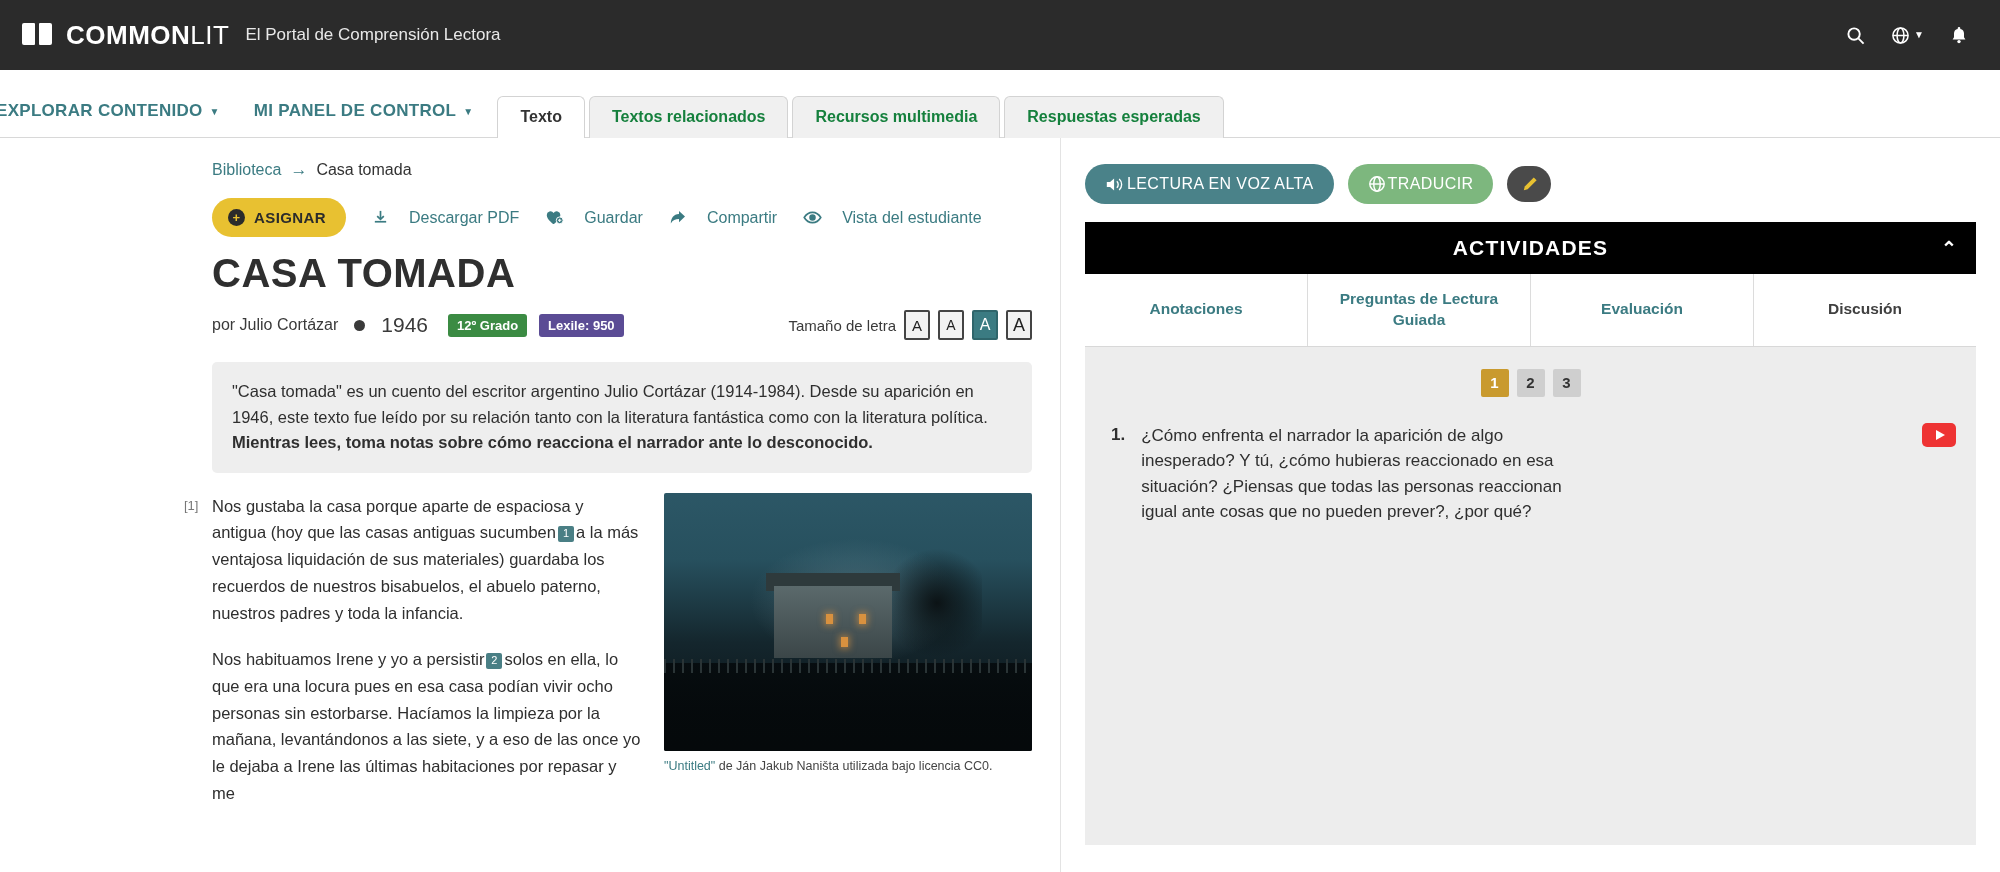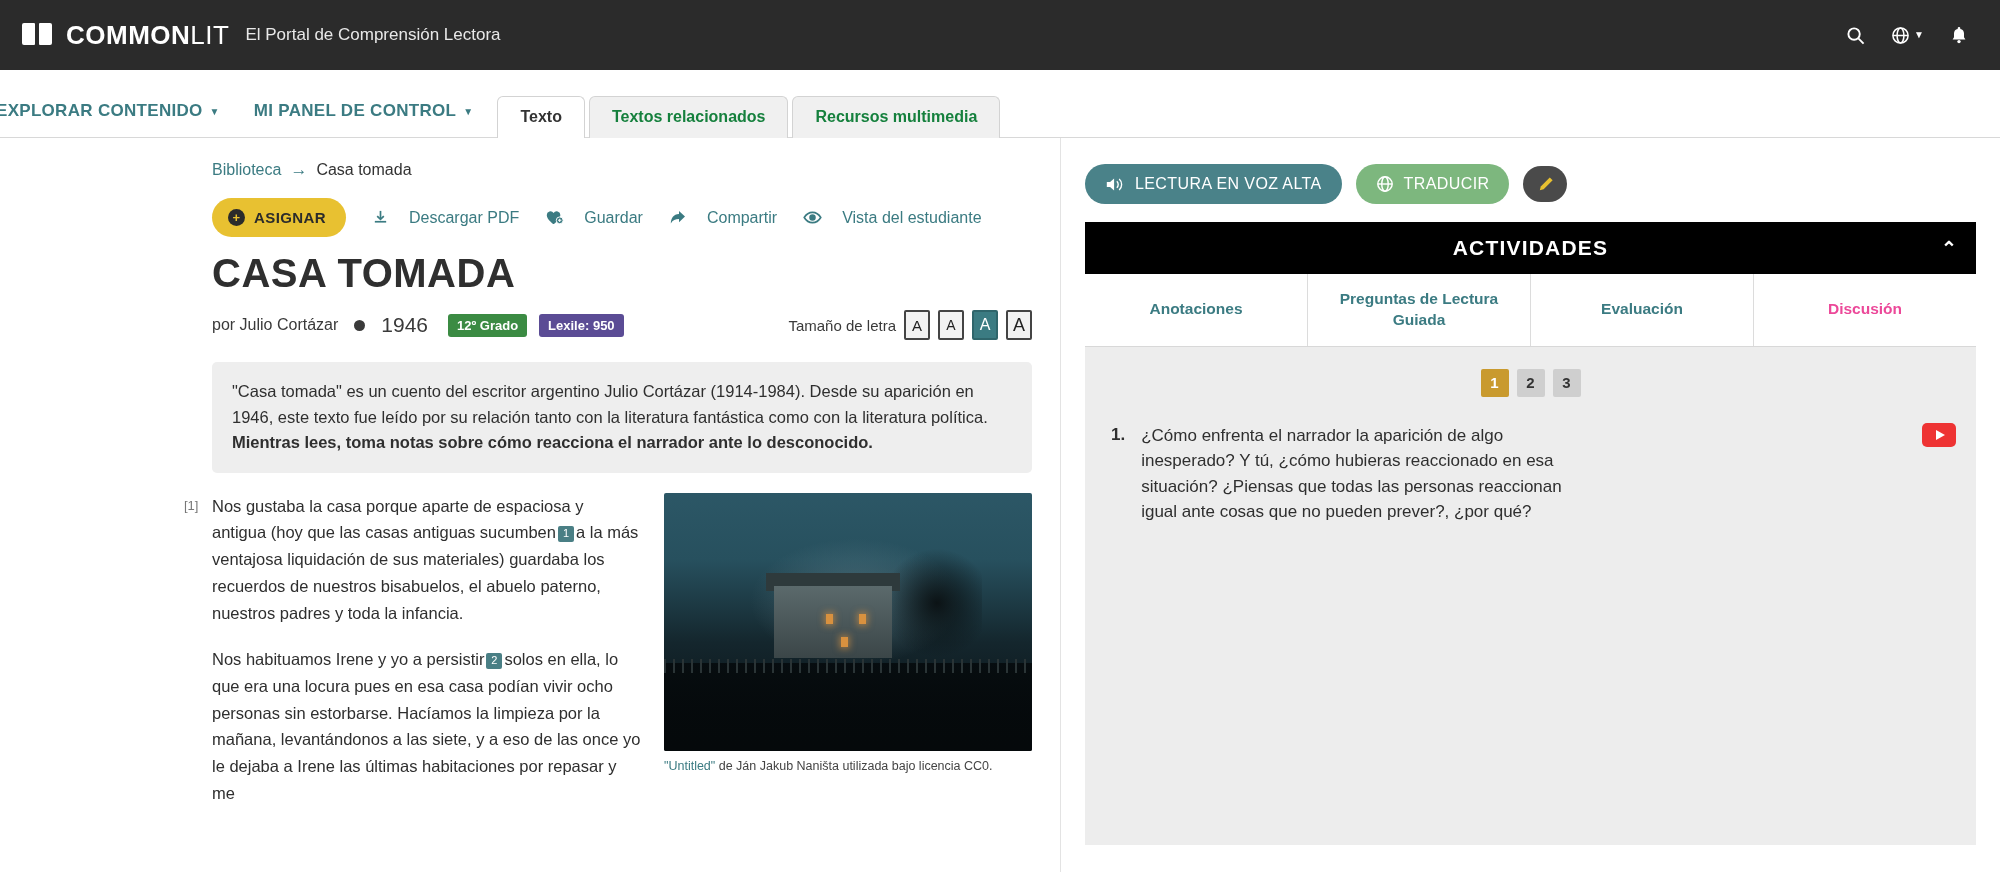--- a/index.html
+++ b/index.html
@@ -140,40 +140,40 @@
   .caption { font-size: 12.5px; color: #444; margin-top: 7px; line-height: 1.4; }
   .caption a { color: #3b7b82; text-decoration: none; }
 
   
   .right-col {
     width: 940px; border-left: 1px solid #e3e3e3; padding: 26px 24px 0 24px; background: #fff;
   }
   .rc-actions { display: flex; align-items: center; gap: 14px; margin-bottom: 18px; }
   .pill {
     border: none; border-radius: 22px; color: #fff; font-size: 16px; font-weight: 500;
-    padding: 11px 20px; display: flex; align-items: center; gap: 10px; cursor: pointer; letter-spacing: 0.4px;
+    padding: 11px 20px; display: flex; align-items: center; gap: 2px; cursor: pointer; letter-spacing: 0.4px;
   }
   .pill.read { background: #4a8289; }
   .pill.translate { background: #7db77e; }
   .pencil-btn {
     width: 44px; height: 36px; border-radius: 18px; background: #4a4a4a;
     display: flex; align-items: center; justify-content: center; cursor: pointer;
   }
   .activities-header {
     background: #000; color: #fff; height: 52px; display: flex; align-items: center;
     justify-content: center; position: relative; font-size: 21px; font-weight: 700; letter-spacing: 1.2px;
   }
   .chevron-up { position: absolute; right: 18px; font-size: 19px; cursor: pointer; }
   .act-tabs { display: flex; border-bottom: 1px solid #d8d8d8; background: #fff; }
   .act-tab {
     flex: 1; text-align: center; padding: 15px 6px; font-size: 15.5px; font-weight: 700;
     color: #3b7b82; border-right: 1px solid #dcdcdc; cursor: pointer; line-height: 1.35;
     display:flex; align-items:center; justify-content:center;
   }
-  .act-tab:last-child { border-right: none; color: #ec4899; text-align: center; }
+  .act-tab:last-child { border-right: none; color: #404040; text-align: center; }
   .act-body { background: #ededed; padding: 22px 26px 26px 26px; height: 498px; }
   .qnums { display: flex; gap: 8px; justify-content: center; margin-bottom: 26px; }
   .qnum {
     width: 28px; height: 28px; display: flex; align-items: center; justify-content: center;
     font-size: 15px; font-weight: 600; background: #cfcfcf; color: #333; border-radius: 2px; cursor: pointer;
   }
   .qnum.active { background: #c99a2e; color: #fff; }
   .question-row { display: flex; gap: 16px; position: relative; }
   .qindex { font-size: 17px; font-weight: 700; color: #2f2f2f; padding-top: 2px; }
   .qtext { font-size: 17px; line-height: 1.5; color: #2f2f2f; max-width: 430px; }
@@ -235,20 +235,21 @@
       </span>
       <span class="navlink">
         <span>MI PANEL DE CONTROL</span>
         <span class="caret">▼</span>
       </span>
     </div>
     <div class="tabs">
       <div class="tab active">Texto</div>
       <div class="tab">Textos relacionados</div>
       <div class="tab">Recursos multimedia</div>
+      <div class="tab">Respuestas esperadas</div>
     </div>
   </div>
 
   <div class="content">
 
     <div class="left-col">
       <div class="left-inner">
 
         <div class="breadcrumb">
           <span class="crumb-link">Biblioteca</span>

